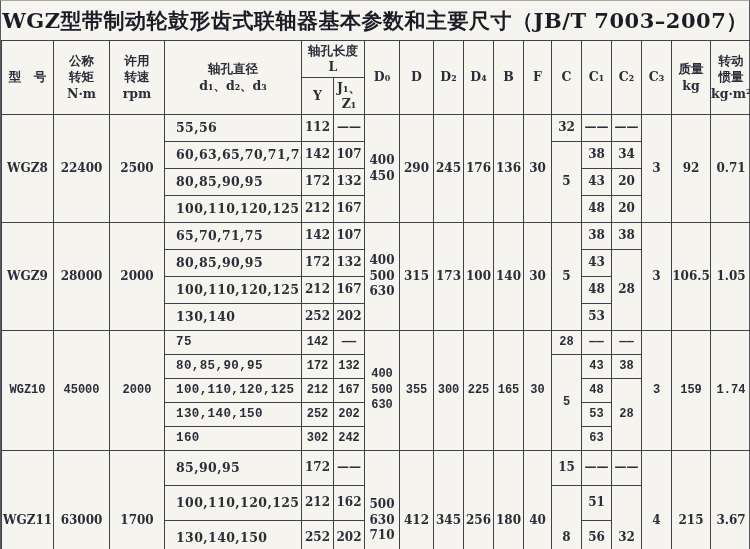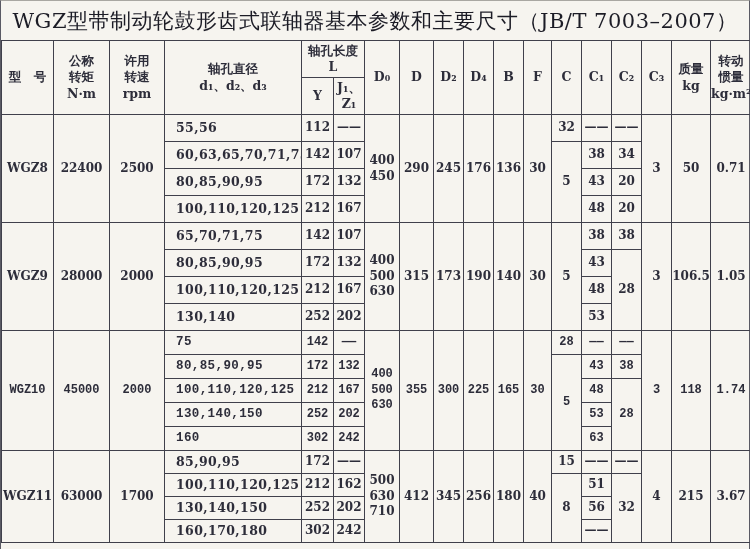--- a/index.html
+++ b/index.html
@@ -10,21 +10,21 @@
     border-left: 1px solid #5a5a64;
     border-right: 1px solid #5a5a64;
     border-top: 1px solid #a9a7a2;
     font-family: "DejaVu Serif", "Liberation Serif", serif;
     color: #2d2d3a;
     position: relative;
   }
   .title {
     height: 39px;
     display: flex; align-items: center; justify-content: center;
-    font-size: 21px; font-weight: 400; color: #1c1c26;
+    font-size: 21px; font-weight: 700; color: #1c1c26;
     letter-spacing: 0.5px;
     white-space: nowrap;
   }
   table.spec {
     border-collapse: collapse;
     table-layout: fixed;
     width: 749px;
   }
   .spec th, .spec td {
     border: 1px solid #40404b;
@@ -38,21 +38,21 @@
     overflow: hidden;
     white-space: pre-line;
   }
   .spec th { font-size: 12.5px; }
   thead tr.h1 th { height: 37px; }
   thead tr.h2 th { height: 37px; }
   td.bores { text-align: left; padding-left: 11px; font-size: 12.5px; letter-spacing: 0.4px; white-space: nowrap; margin-top: 46px; }
   td.d0 { white-space: pre-line; }
   tr.g8 td, tr.g9 td { height: 27px; }
   tr.g10 td { height: 24px; font-family: Liberation Mono, monospace; }
-  tr.g11 td { height: 23px; }
+  tr.g11 td { height: 35px; }
 </style>
 </head>
 <body>
 
 <div class="page">
   <div class="title">WGZ型带制动轮鼓形齿式联轴器基本参数和主要尺寸（JB/T 7003–2007）</div>
 
   <table class="spec">
     <colgroup>
       <col style="width:52px">
@@ -121,21 +121,21 @@
 450</td>
         <td rowspan="4">290</td>
         <td rowspan="4">245</td>
         <td rowspan="4">176</td>
         <td rowspan="4">136</td>
         <td rowspan="4">30</td>
         <td>32</td>
         <td>——</td>
         <td>——</td>
         <td rowspan="4">3</td>
-        <td rowspan="4">50</td>
+        <td rowspan="4">92</td>
         <td rowspan="4">0.71</td>
       </tr>
       <tr class="g8">
         <td class="bores">60,63,65,70,71,75</td>
         <td>142</td>
         <td>107</td>
         <td rowspan="3">5</td>
         <td>38</td>
         <td>34</td>
       </tr>
@@ -159,21 +159,21 @@
         <td rowspan="4">28000</td>
         <td rowspan="4">2000</td>
         <td class="bores">65,70,71,75</td>
         <td>142</td>
         <td>107</td>
         <td class="d0" rowspan="4">400
 500
 630</td>
         <td rowspan="4">315</td>
         <td rowspan="4">173</td>
-        <td rowspan="4">190</td>
+        <td rowspan="4">100</td>
         <td rowspan="4">140</td>
         <td rowspan="4">30</td>
         <td rowspan="4">5</td>
         <td>38</td>
         <td>38</td>
         <td rowspan="4">3</td>
         <td rowspan="4">106.5</td>
         <td rowspan="4">1.05</td>
       </tr>
       <tr class="g9">
@@ -208,21 +208,21 @@
 630</td>
         <td rowspan="5">355</td>
         <td rowspan="5">300</td>
         <td rowspan="5">225</td>
         <td rowspan="5">165</td>
         <td rowspan="5">30</td>
         <td>28</td>
         <td>——</td>
         <td>——</td>
         <td rowspan="5">3</td>
-        <td rowspan="5">118</td>
+        <td rowspan="5">159</td>
         <td rowspan="5">1.74</td>
       </tr>
       <tr class="g10">
         <td class="bores">80,85,90,95</td>
         <td>172</td>
         <td>132</td>
         <td rowspan="4">5</td>
         <td>43</td>
         <td>38</td>
       </tr>

